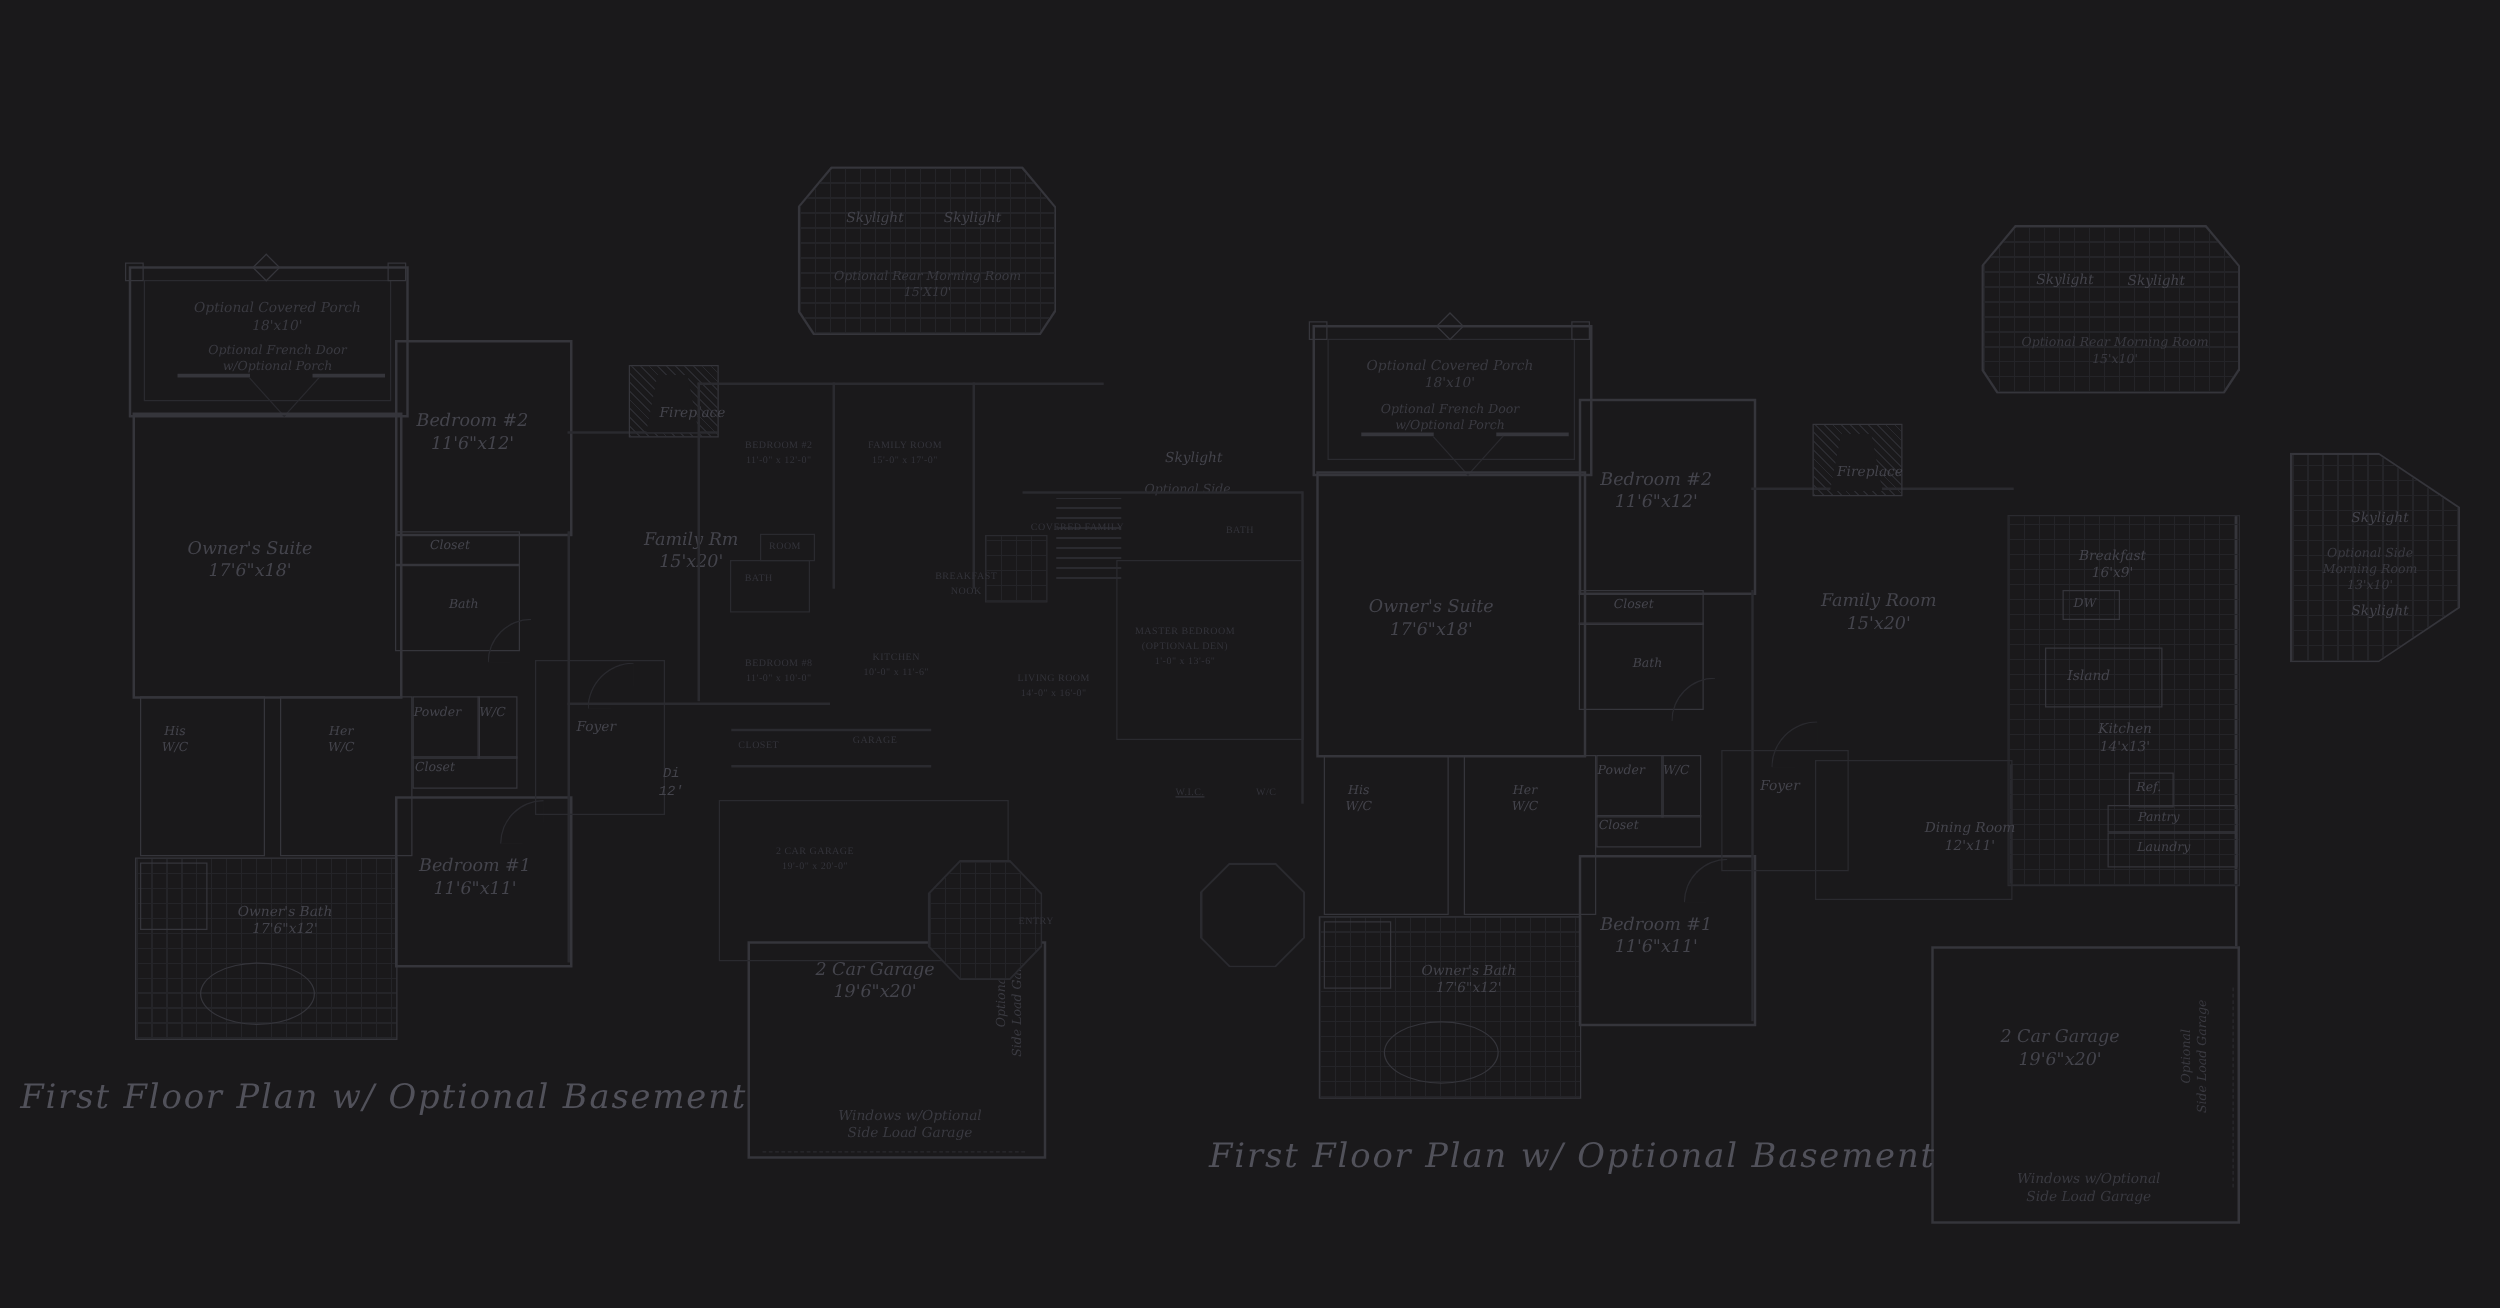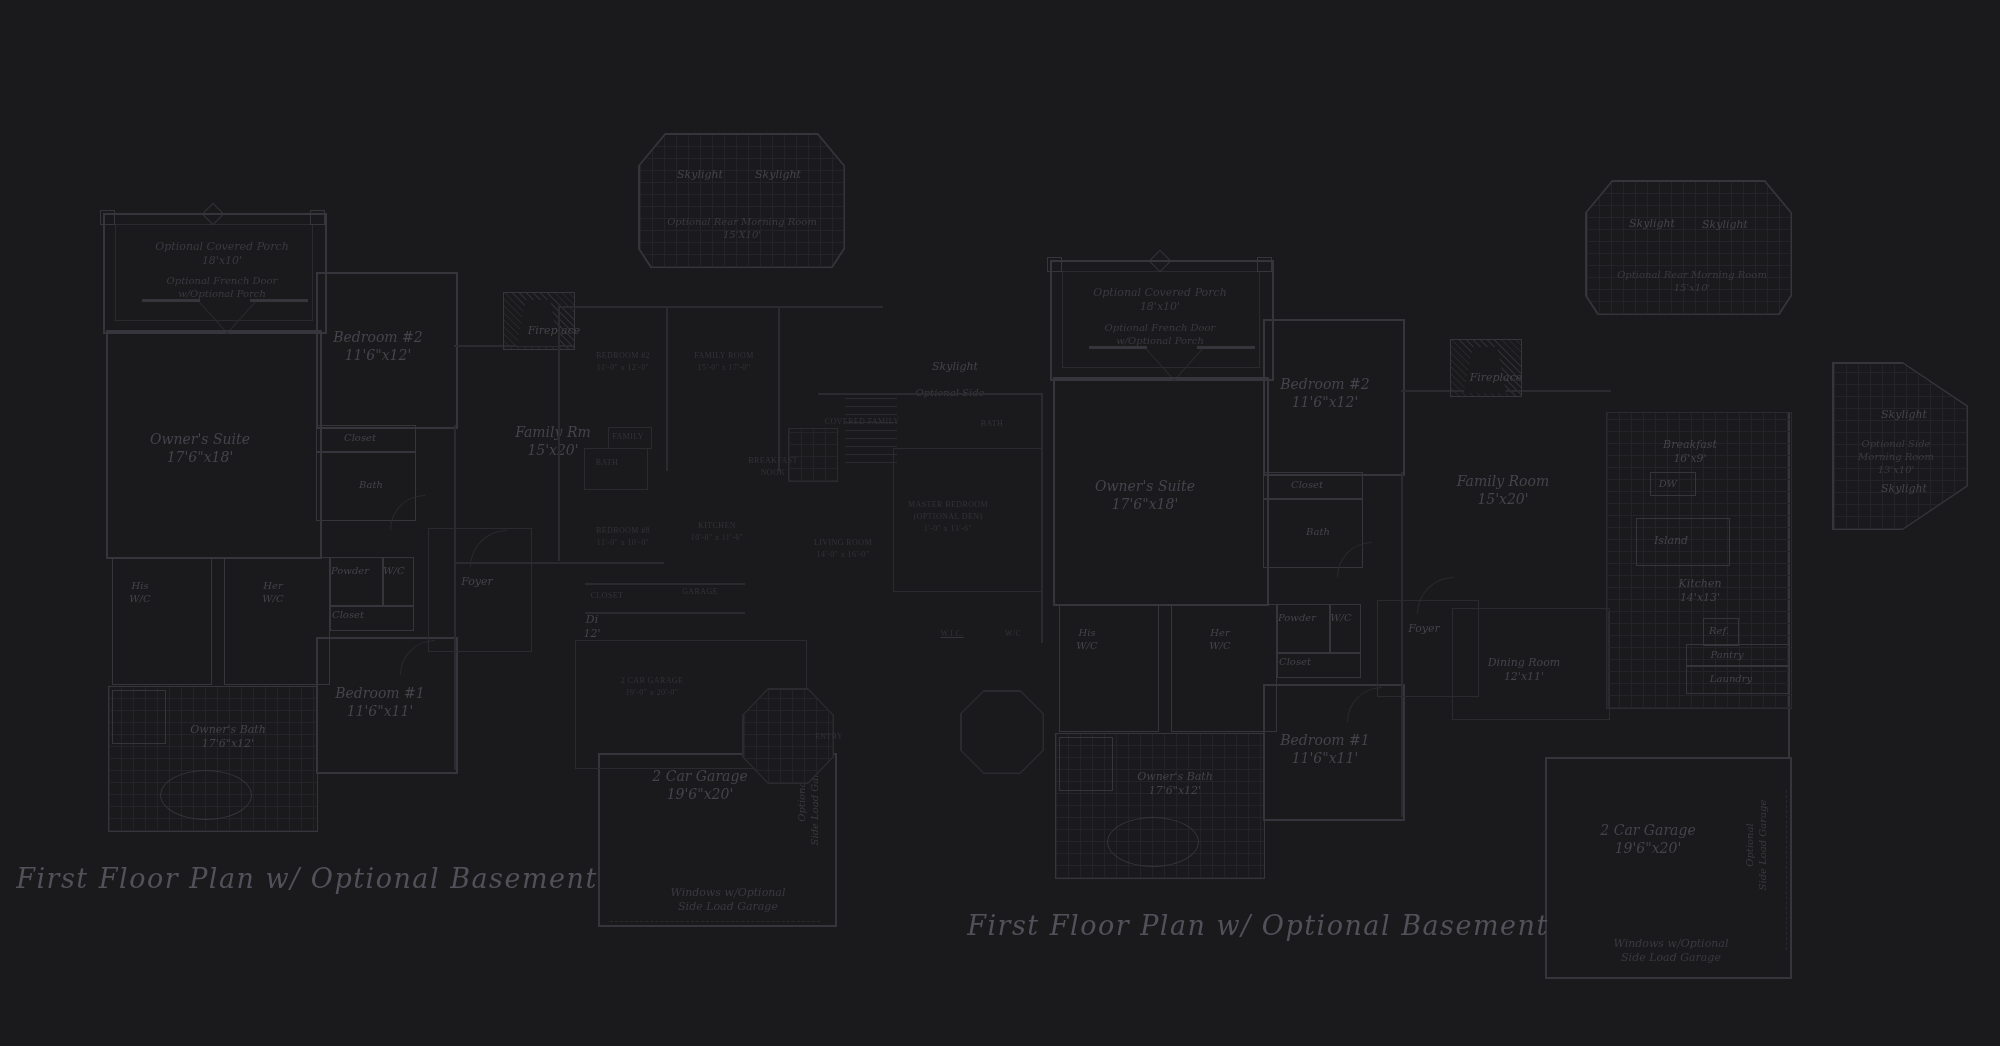--- a/index.html
+++ b/index.html
@@ -107,21 +107,21 @@
     <div class="lbl sm" style="left:955px;top:367px;">Skylight</div>
     <div class="lbl xs dimtxt" style="left:950px;top:392px;">Optional Side</div>
     <div class="lbl xs" style="left:140px;top:592px;">His
 W/C</div>
     <div class="lbl xs" style="left:273px;top:592px;">Her
 W/C</div>
     <div class="lbl xs" style="left:350px;top:570px;">Powder</div>
     <div class="lbl xs" style="left:394px;top:570px;">W/C</div>
     <div class="lbl xs" style="left:348px;top:614px;">Closet</div>
     <div class="lbl sm" style="left:477px;top:582px;">Foyer</div>
-    <div class="lbl sm" style="left:592px;top:627px;">Di
+    <div class="lbl sm" style="left:537px;top:627px;font-family:Liberation Mono, monospace;">Di
 12'</div>
     <div class="lbl" style="left:380px;top:702px;">Bedroom #1
 11'6"x11'</div>
     <div class="lbl sm" style="left:228px;top:737px;">Owner's Bath
 17'6"x12'</div>
     <div class="lbl" style="left:700px;top:785px;">2 Car Garage
 19'6"x20'</div>
     <div class="lbl xs vtxt dimtxt" style="left:808px;top:800px;">Optional
 Side Load Garage</div>
     <div class="lbl sm dimtxt" style="left:728px;top:900px;">Windows w/Optional
@@ -148,21 +148,21 @@
       <div class="grid" style="position:absolute;inset:1.5px;background-color:var(--bg);clip-path:polygon(28% 0,72% 0,100% 28%,100% 72%,72% 100%,28% 100%,0 72%,0 28%);"></div>
     </div>
     <div class="abs" style="left:960px;top:690px;width:84px;height:84px;background:var(--wallf);clip-path:polygon(28% 0,72% 0,100% 28%,100% 72%,72% 100%,28% 100%,0 72%,0 28%);">
       <div style="position:absolute;inset:1.5px;background:var(--bg);clip-path:polygon(28% 0,72% 0,100% 28%,100% 72%,72% 100%,28% 100%,0 72%,0 28%);"></div>
     </div>
 
     <div class="caps" style="left:623px;top:362px;">BEDROOM #2
 11'-0" x 12'-0"</div>
     <div class="caps" style="left:724px;top:362px;">FAMILY ROOM
 15'-0" x 17'-0"</div>
-    <div class="caps" style="left:628px;top:437px;">FAMILY</div>
+    <div class="caps" style="left:628px;top:437px;">ROOM</div>
     <div class="caps" style="left:607px;top:463px;">BATH</div>
     <div class="caps" style="left:773px;top:467px;">BREAKFAST
 NOOK</div>
     <div class="caps" style="left:623px;top:537px;">BEDROOM #8
 11'-0" x 10'-0"</div>
     <div class="caps" style="left:717px;top:532px;">KITCHEN
 10'-0" x 11'-6"</div>
     <div class="caps" style="left:843px;top:549px;">LIVING ROOM
 14'-0" x 16'-0"</div>
     <div class="caps" style="left:862px;top:422px;">COVERED FAMILY</div>
@@ -269,21 +269,21 @@
 13'x10'</div>
     <div class="lbl sm" style="left:1904px;top:489px;">Skylight</div>
     <div class="lbl xs" style="left:1087px;top:639px;">His
 W/C</div>
     <div class="lbl xs" style="left:1220px;top:639px;">Her
 W/C</div>
     <div class="lbl xs" style="left:1297px;top:617px;">Powder</div>
     <div class="lbl xs" style="left:1341px;top:617px;">W/C</div>
     <div class="lbl xs" style="left:1295px;top:661px;">Closet</div>
     <div class="lbl sm" style="left:1424px;top:629px;">Foyer</div>
-    <div class="lbl sm" style="left:1524px;top:670px;">Dining Room
+    <div class="lbl sm" style="left:1576px;top:670px;">Dining Room
 12'x11'</div>
     <div class="lbl" style="left:1325px;top:749px;">Bedroom #1
 11'6"x11'</div>
     <div class="lbl sm" style="left:1175px;top:784px;">Owner's Bath
 17'6"x12'</div>
     <div class="lbl" style="left:1648px;top:839px;">2 Car Garage
 19'6"x20'</div>
     <div class="lbl xs vtxt dimtxt" style="left:1756px;top:845px;">Optional
 Side Load Garage</div>
     <div class="lbl sm dimtxt" style="left:1671px;top:951px;">Windows w/Optional

